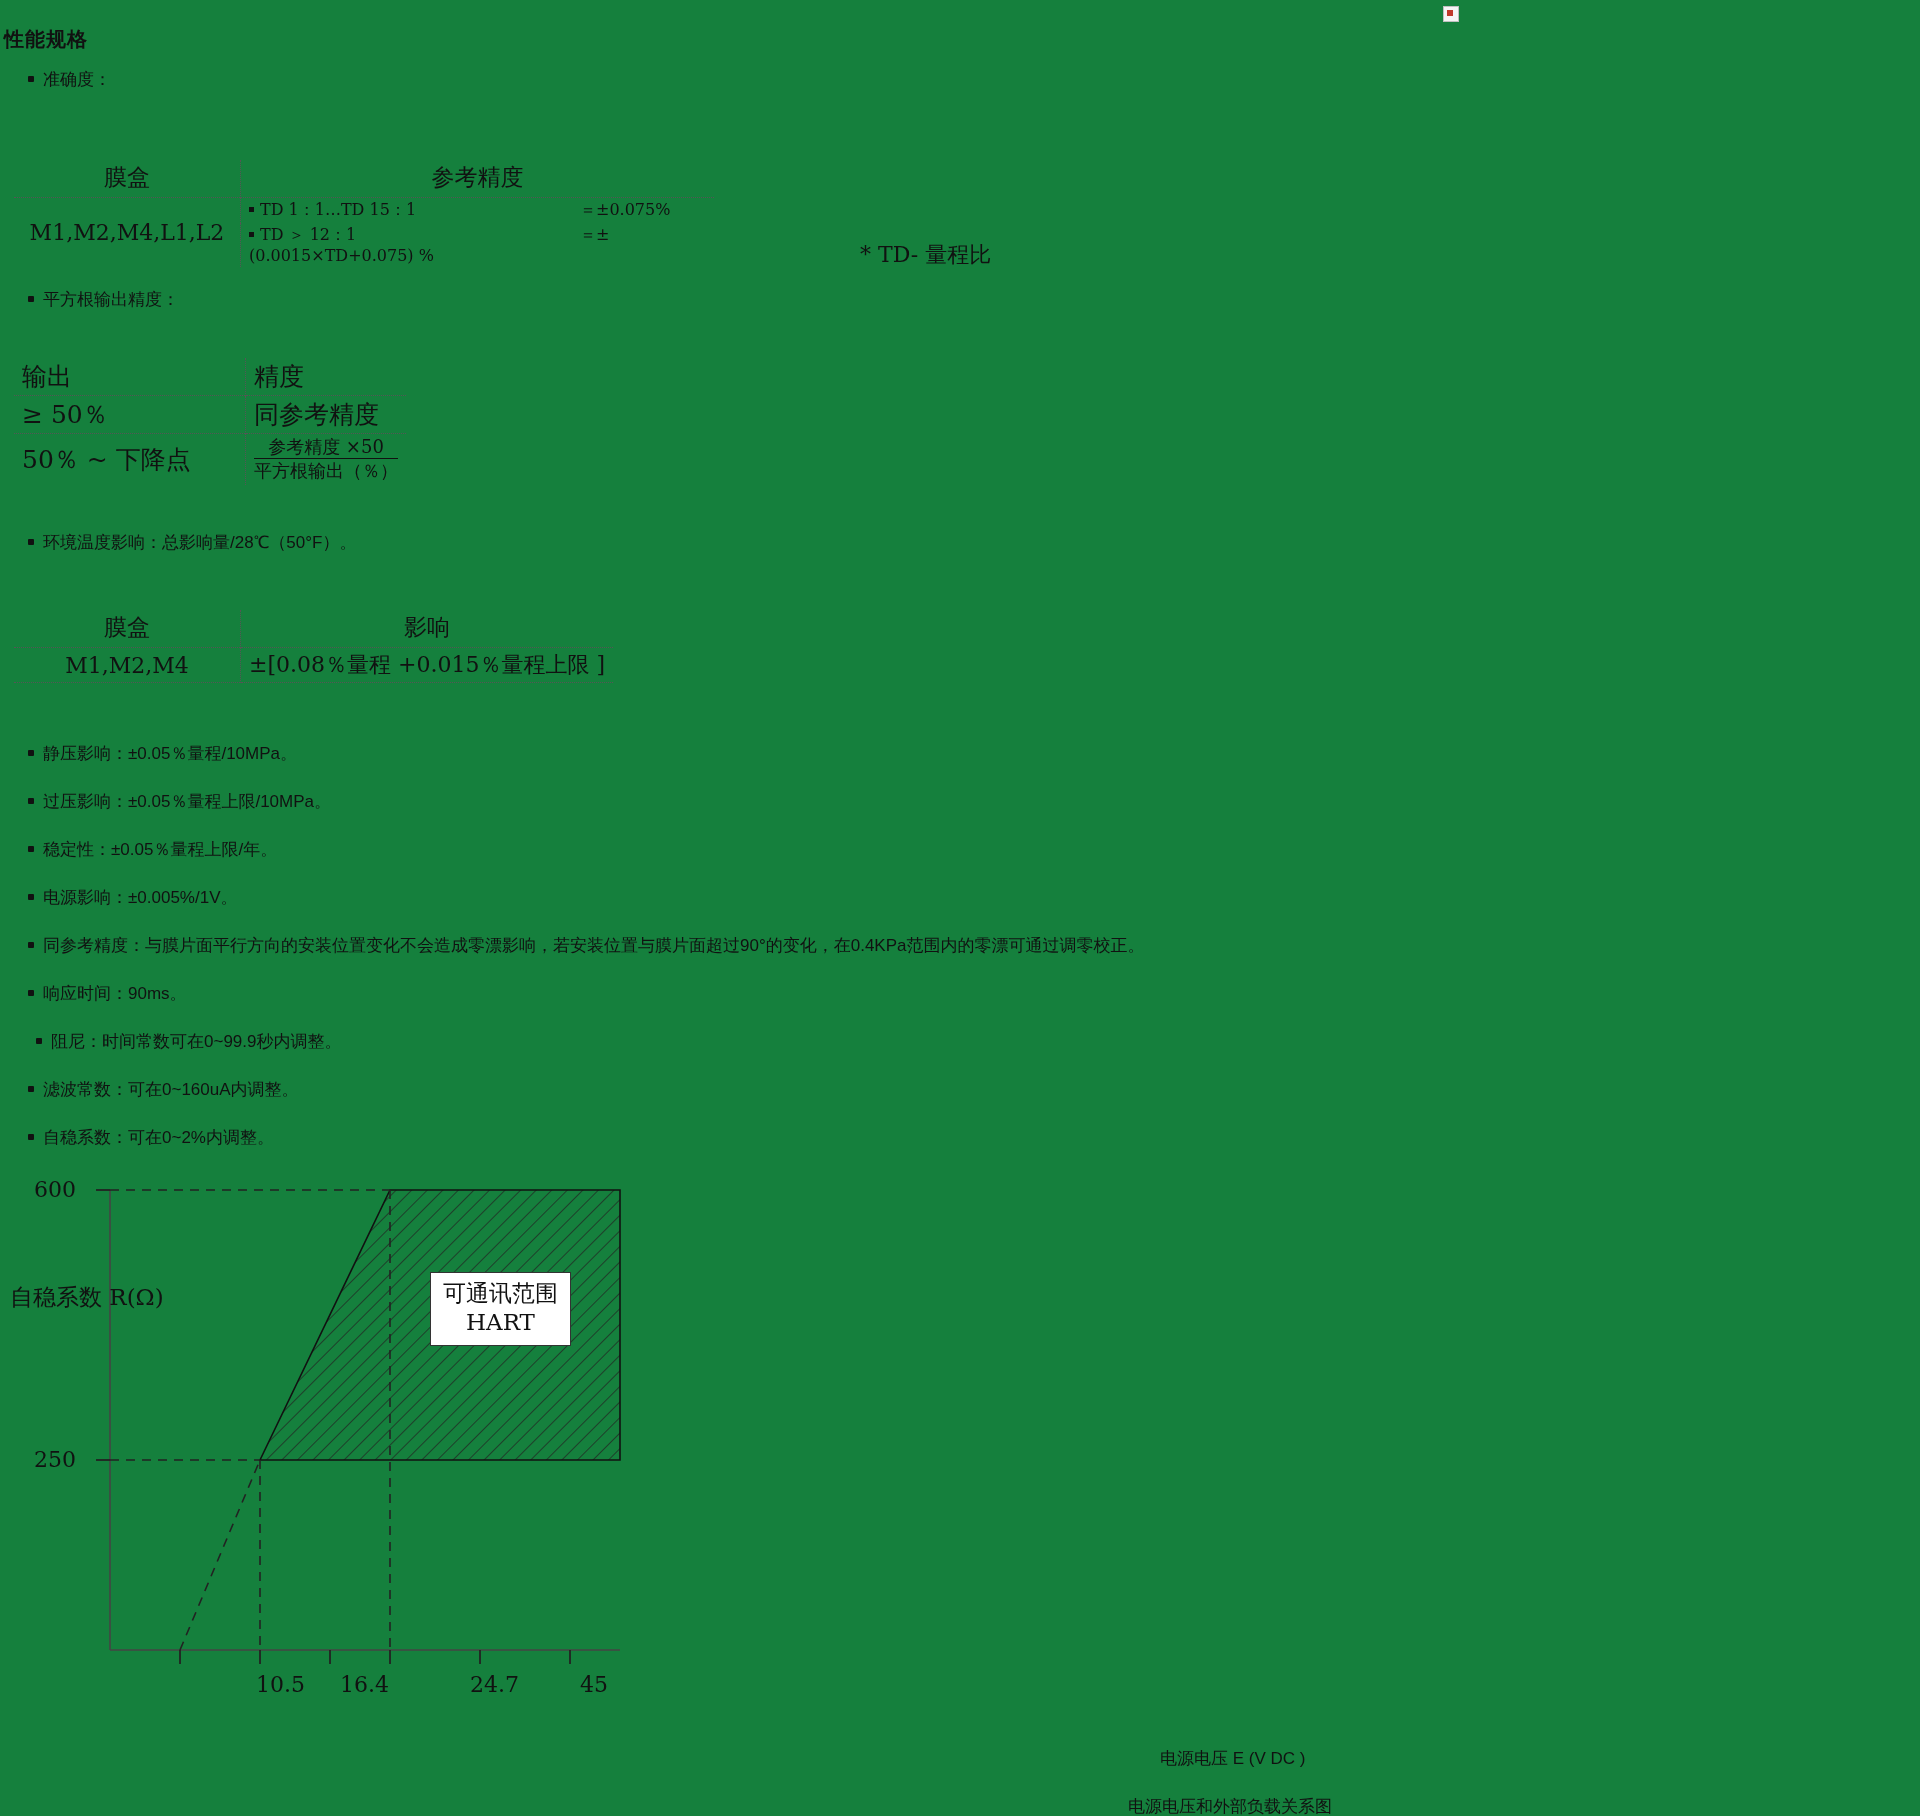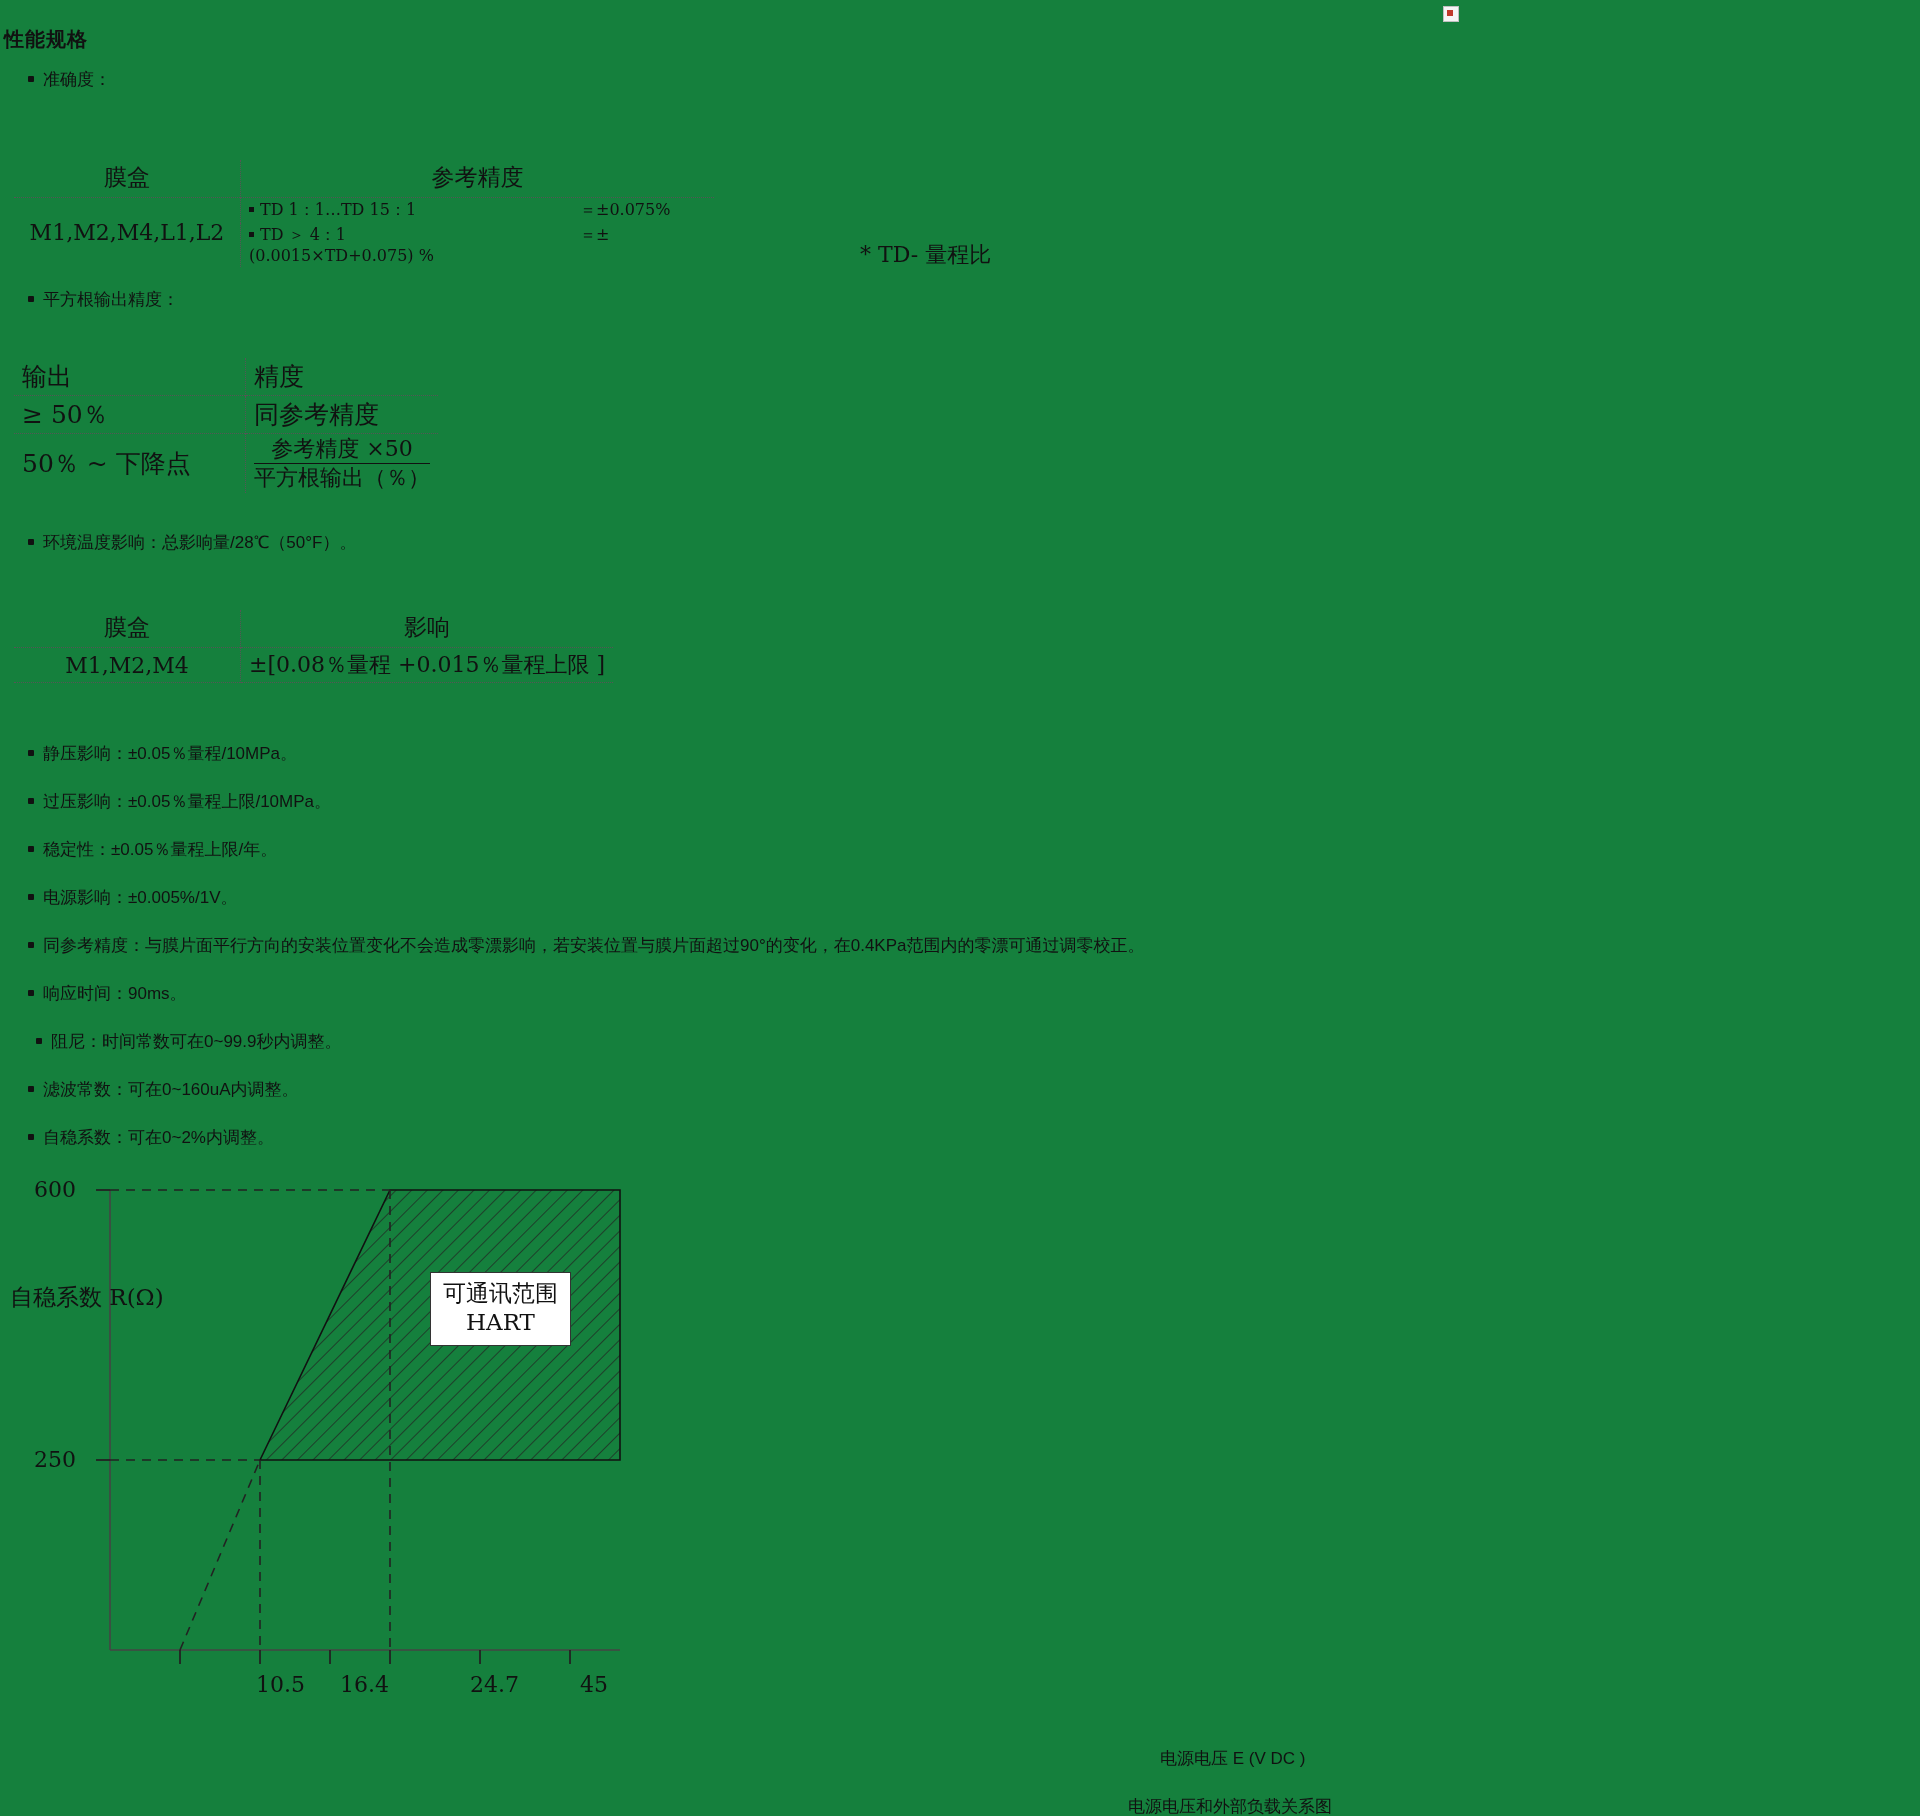--- a/index.html
+++ b/index.html
@@ -124,21 +124,21 @@
   }
 
   
   #tbl-sqrt { left: 14px; top: 358px; width: 520px; }
   #tbl-sqrt td { font-size: 25px; }
   #tbl-sqrt .c1 { width: 215px; }
   #tbl-sqrt .line-top { border-top: 1px dotted #555; }
   .frac {
     display: inline-block;
     text-align: center;
-    font-size: 22px;
+    font-size: 18px;
     line-height: 1.18;
   }
   .frac .num { border-bottom: 1px solid #111; padding: 0 2px 1px 2px; display: block; }
   .frac .den { padding-top: 1px; display: block; }
 
   
   #tbl-temp { left: 14px; top: 610px; width: 700px; }
   #tbl-temp td { font-size: 22px; }
   #tbl-temp .c1 { width: 210px; text-align: center; }
   #tbl-temp .line { border-top: 1px dotted #555; }
@@ -209,21 +209,21 @@
         <td class="c2 vline" style="text-align:center; font-size:23px;">参考精度</td>
       </tr>
       <tr>
         <td class="c1 rowline" rowspan="2">M1,M2,M4,L1,L2</td>
         <td class="c2 vline rowline">
           <span class="sq"></span><span style="display:inline-block; width:320px;">TD 1：1…TD 15：1</span><span>＝±0.075%</span>
         </td>
       </tr>
       <tr>
         <td class="c2 vline">
-          <span class="sq"></span><span style="display:inline-block; width:320px;">TD ＞ 4：1</span><span>＝±(0.0015×TD+0.075) %</span>
+          <span class="sq"></span><span style="display:inline-block; width:320px;">TD ＞ 12：1</span><span>＝±(0.0015×TD+0.075) %</span>
         </td>
       </tr>
     </tbody>
       </table>
   </div>
 
   <div id="td-note">* TD- 量程比</div>
 
   <div class="bullet" style="left:28px; top:288px;">
     <span class="dot"></span><span>平方根输出精度：</span>

